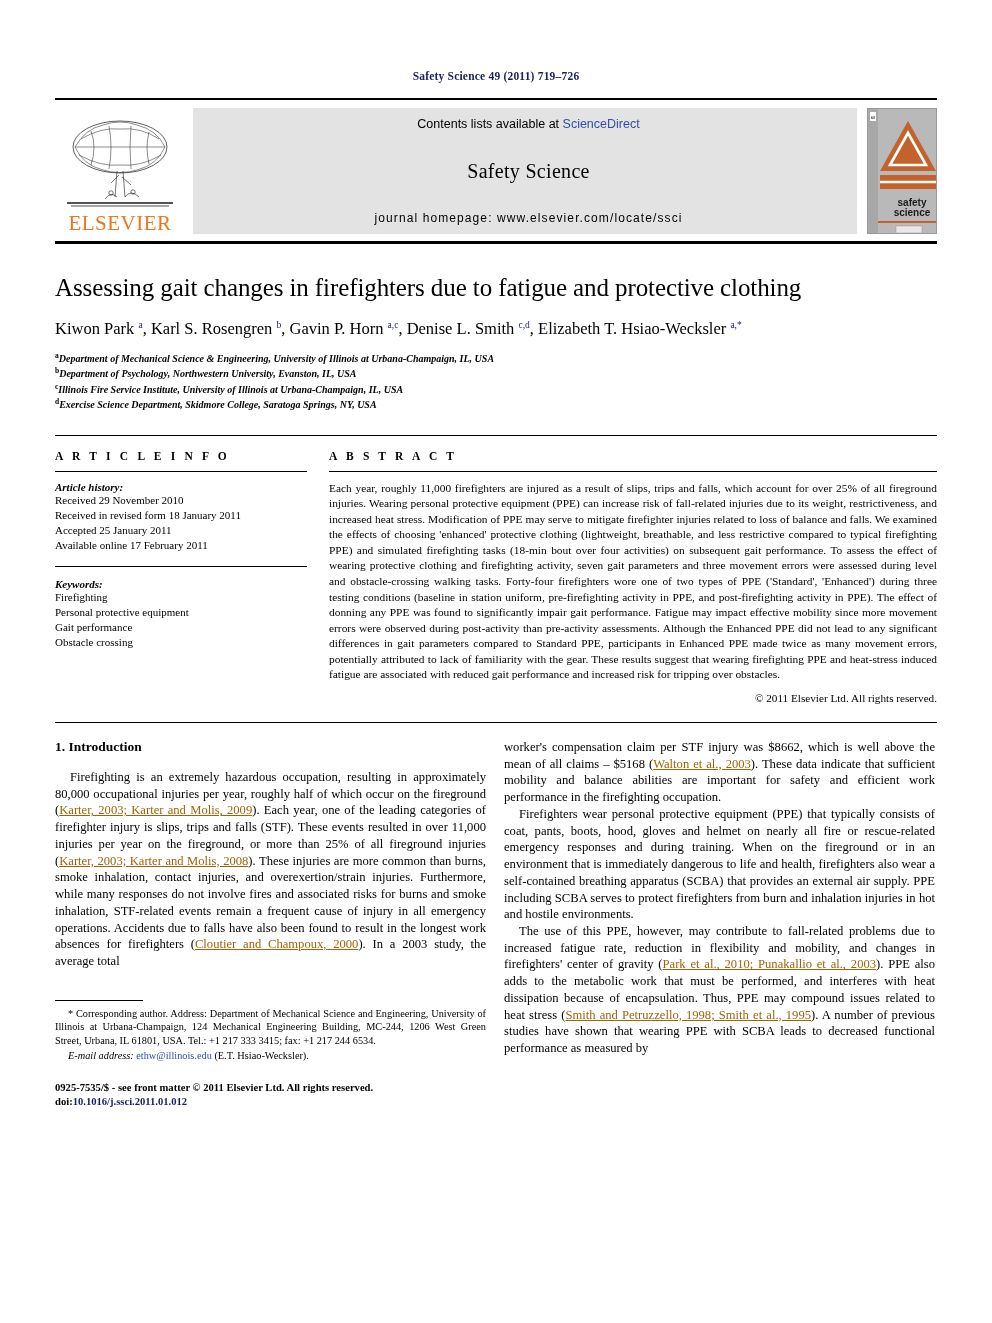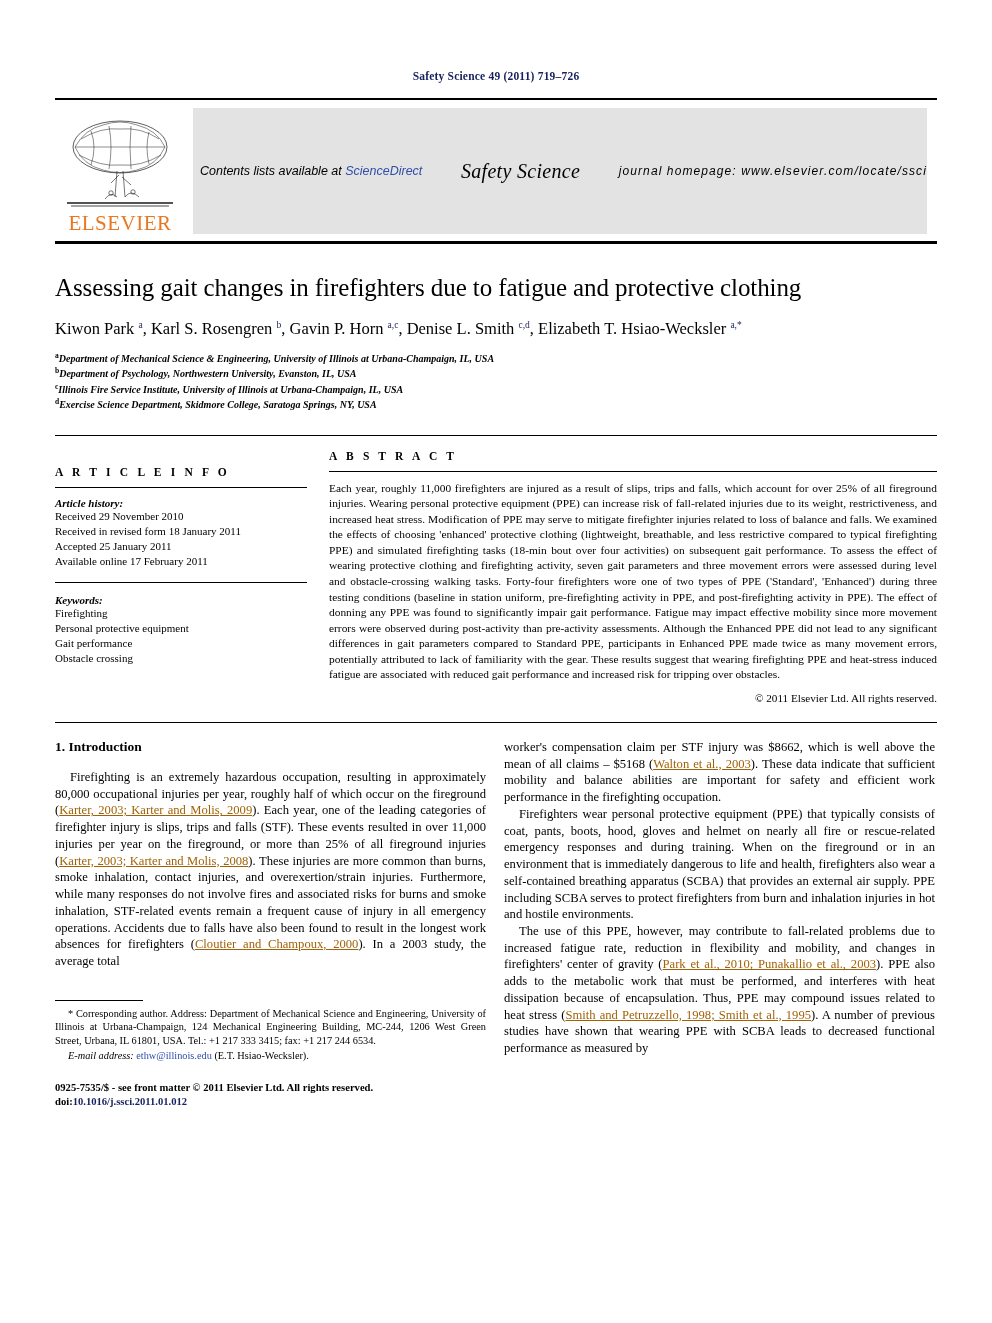--- a/index.html
+++ b/index.html
@@ -42,23 +42,22 @@
   .elsevier-tree{width:118px;height:95px;display:block;}
   .elsevier-word{
     font-family:"Liberation Serif",serif;
     color:#E87722;font-size:21px;letter-spacing:.5px;
     line-height:1;margin-top:1px;
   }
   .banner{
     flex:1 1 auto;
     background:#e3e3e3;
     margin:0 10px 0 8px;
-    display:flex;flex-direction:row;align-items:center;justify-content:space-between;
+    display:flex;flex-direction:column;align-items:center;justify-content:space-between;
     padding:9px 0 9px 7px;
-    font-style:italic;
   }
   .contents-line{font-size:12.5px;font-family:"Liberation Sans",sans-serif;}
   .sciencedirect{color:#2f4fa8;font-family:"Liberation Sans",sans-serif;font-size:12.5px;}
   .journal-title{
     font-family:"Liberation Serif",serif;
     font-size:20px;font-weight:normal;letter-spacing:.3px;
   }
   .homepage{
     font-family:"Liberation Sans",sans-serif;
     font-size:12px;letter-spacing:1.1px;text-align:right;
@@ -92,21 +91,21 @@
   .affiliations sup{font-style:normal;font-size:7.5px;vertical-align:super;}
 
   
   .info-abstract{
     margin:22px 55px 0 55px;
     border-top:1px solid #000;
     padding-top:14px;
     display:flex;
     gap:22px;
   }
-  .col-info{width:252px;flex:0 0 252px;margin-top:16px;}
+  .col-info{width:252px;flex:0 0 252px;}
   .col-abs{flex:1 1 auto;}
   .sec-head{
     font-family:"Liberation Serif",serif;
     font-weight:bold;font-size:11.5px;letter-spacing:3.2px;
     margin-bottom:9px;
   }
   .hr-thin{border-top:1px solid #000;margin:0 0 9px 0;}
   .hr-thin2{border-top:1px solid #000;margin:13px 0 11px 0;}
   .meta-label{font-style:italic;font-weight:bold;font-size:11px;}
   .meta-line{font-size:11px;line-height:1.37;}
@@ -196,20 +195,41 @@
     </div>
 
     <div class="banner">
       <div class="contents-line">
         <span>Contents lists available at </span><span class="sciencedirect">ScienceDirect</span>
       </div>
       <div class="journal-title">Safety Science</div>
       <div class="homepage">journal homepage: www.elsevier.com/locate/ssci</div>
     </div>
 
+    <div class="cover-thumb">
+      <svg viewBox="0 0 68 126" width="68" height="126">
+        <rect x="0" y="0" width="68" height="126" fill="#b9b9b9"></rect>
+        <rect x="0" y="0" width="10" height="126" fill="#a8a8a8"></rect>
+        <rect x="2" y="3" width="6" height="9" fill="#ffffff"></rect>
+        <text x="5" y="10" font-size="3.4" text-anchor="middle" fill="#333" font-family="Liberation Sans, sans-serif">AB</text>
+        <g fill="#c4622c">
+          <polygon points="12,62 40,12 68,62"></polygon>
+          <rect x="12" y="66" width="56" height="14"></rect>
+        </g>
+        <g fill="none" stroke="#ffffff" stroke-width="2.6">
+          <polygon points="22,56 40,24 58,56"></polygon>
+          <path d="M12 73 L68 73"></path>
+        </g>
+        <rect x="10" y="84" width="58" height="32" fill="#b9b9b9"></rect>
+        <text x="44" y="97" font-size="10" text-anchor="middle" fill="#1b1b1b" font-family="Liberation Sans, sans-serif" font-weight="bold">safety</text>
+        <text x="44" y="107" font-size="10" text-anchor="middle" fill="#1b1b1b" font-family="Liberation Sans, sans-serif" font-weight="bold">science</text>
+        <rect x="10" y="112" width="58" height="2" fill="#c4622c"></rect>
+        <rect x="28" y="117" width="26" height="7" fill="#e7e7e7" stroke="#8a8a8a" stroke-width="0.4"></rect>
+      </svg>
+    </div>
   </div>
 
   <div class="thick-rule"></div>
 
   <div class="title-block">
     <h1 class="paper-title">Assessing gait changes in firefighters due to fatigue and protective clothing</h1>
     <div class="authors">Kiwon Park <sup>a</sup>, Karl S. Rosengren <sup>b</sup>, Gavin P. Horn <sup>a,c</sup>, Denise L. Smith <sup>c,d</sup>, Elizabeth T. Hsiao-Wecksler <sup>a,*</sup></div>
     <div class="affiliations">
       <div><sup>a</sup><span>Department of Mechanical Science &amp; Engineering, University of Illinois at Urbana-Champaign, IL, USA</span></div>
       <div><sup>b</sup><span>Department of Psychology, Northwestern University, Evanston, IL, USA</span></div>

